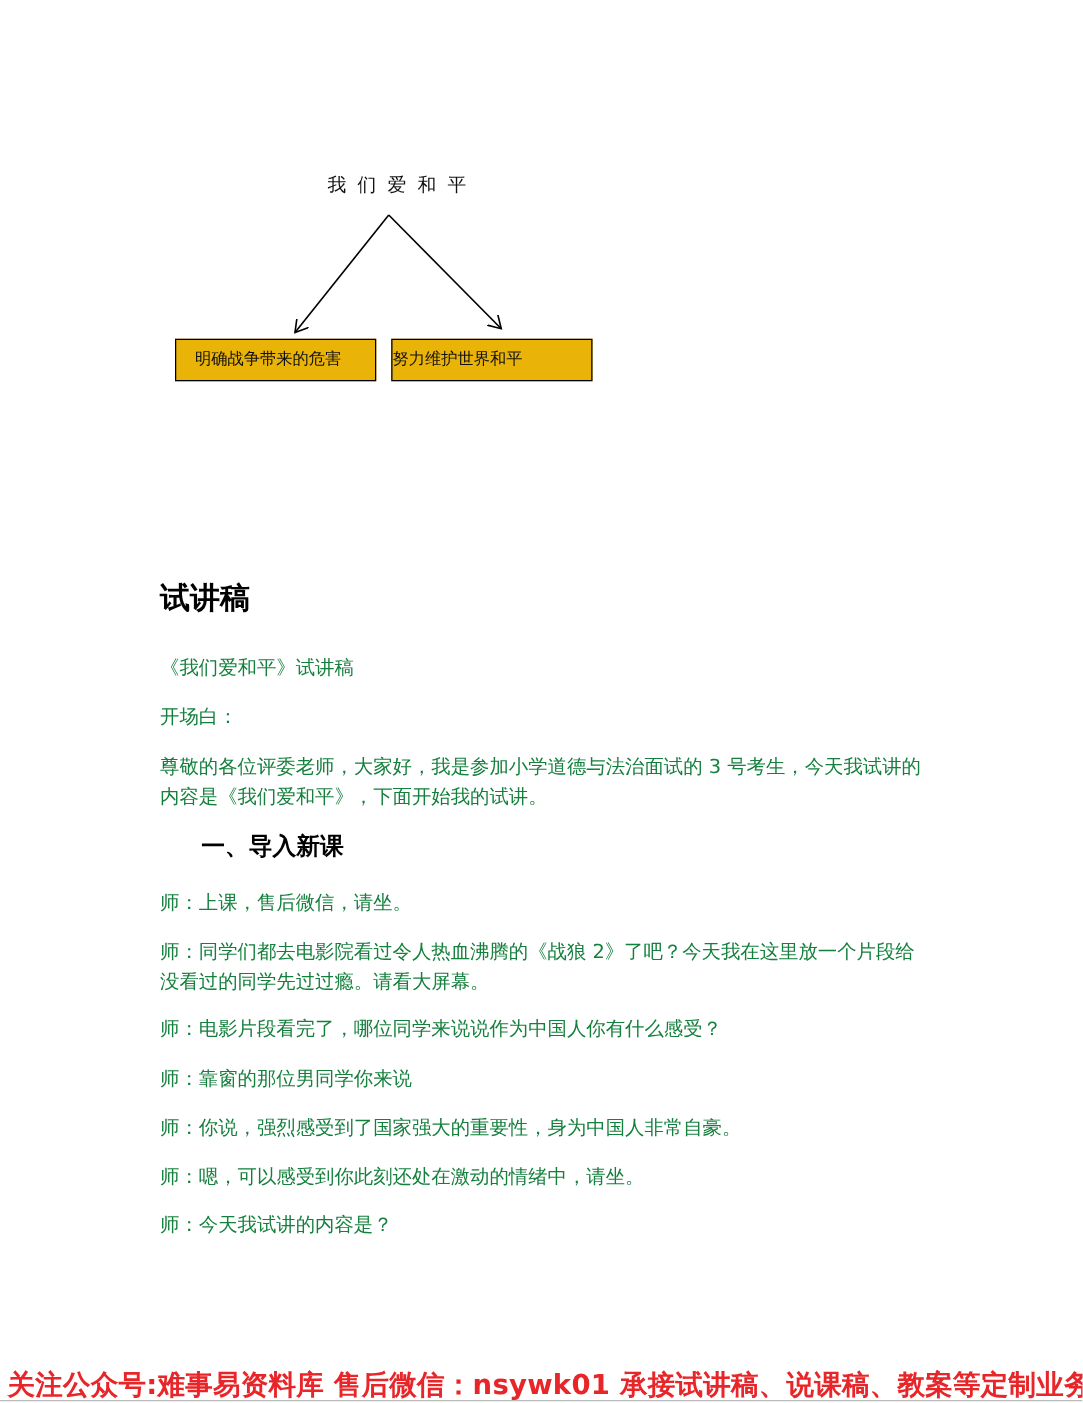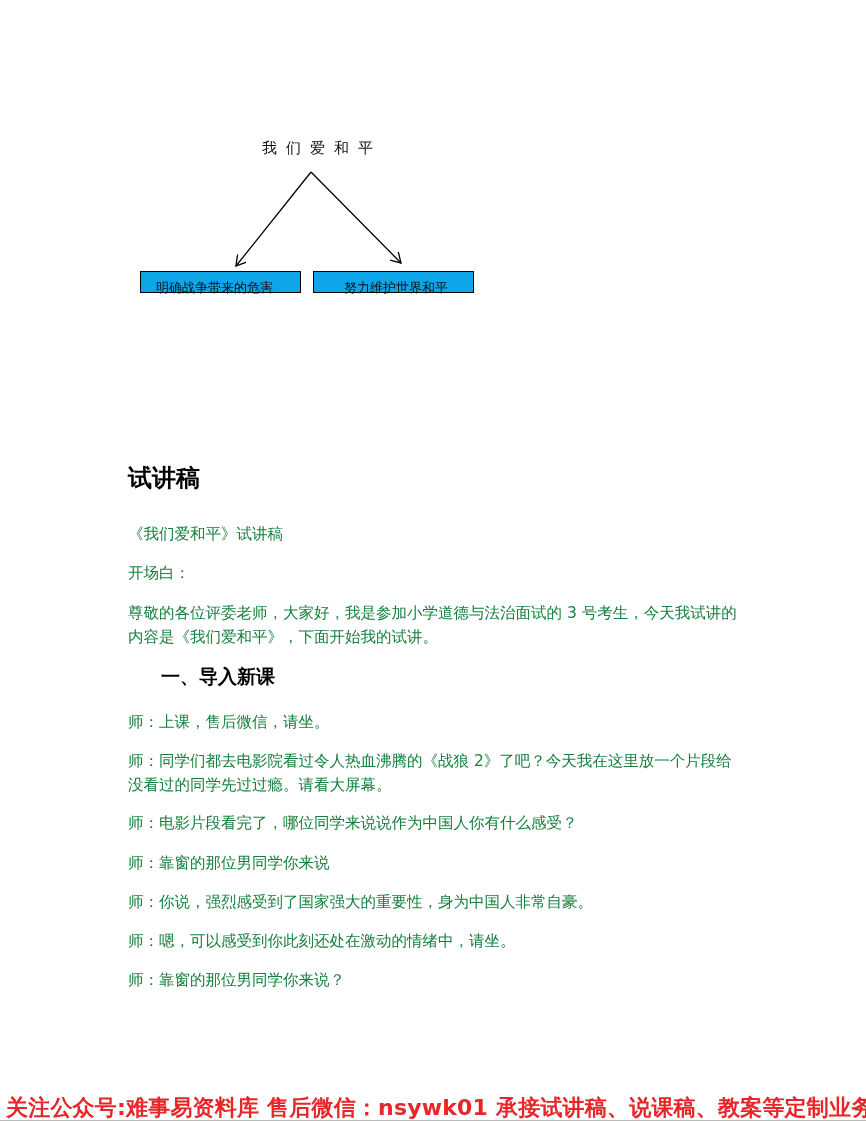--- a/index.html
+++ b/index.html
@@ -5,25 +5,25 @@
   html, body { margin: 0; padding: 0; }
   body {
     width: 866px; height: 1122px; background: #ffffff; position: relative; overflow: hidden;
     font-family: "DejaVu Sans", "Liberation Sans", sans-serif; color: #000;
   }
   .diagram { position: absolute; left: 0; top: 0; width: 866px; height: 320px; margin-top: 12px; }
   .diag-title {
     position: absolute; left: 262px; top: 127px; font-size: 15px; letter-spacing: 9px; color: #111;
   }
   .diag-box {
-    position: absolute; top: 259px; height: 22px; border: 1.5px solid #000; box-sizing: border-box;
-    font-size: 13px; line-height: 31px; color: #111; background: #0ea5e9;
+    position: absolute; top: 259px; height: 34px; border: 1.5px solid #000; box-sizing: border-box;
+    font-size: 13px; line-height: 31px; color: #111; background: #eab308;
   }
   .box-left { left: 140px; width: 161px; padding-left: 15px; }
-  .box-right { left: 313px; width: 161px; padding-left: 30px; }
+  .box-right { left: 313px; width: 161px; }
   svg.arrows { position: absolute; left: 0; top: 0; }
   .h1 { position: absolute; left: 128px; top: 462px; font-size: 24px; font-weight: bold; }
   .p { position: absolute; left: 128px; font-size: 15.5px; line-height: 24px; color: #15803d; width: 610px; }
   .h2 { position: absolute; left: 128px; top: 664px; font-size: 19px; font-weight: bold; margin-left: 33px; }
   .footer {
     position: absolute; left: 6px; top: 1093px; font-size: 22px; font-weight: bold; color: #e8262a;
     white-space: nowrap; letter-spacing: 0.2px;
   }
   .footer-rule { position: absolute; left: 0; top: 1120px; width: 866px; height: 1px; background: #bbb; }
 </style>
@@ -49,16 +49,16 @@
 <div class="p" style="top:522px">《我们爱和平》试讲稿</div>
 <div class="p" style="top:561px">开场白：</div>
 <div class="p" style="top:601px">尊敬的各位评委老师，大家好，我是参加小学道德与法治面试的 3 号考生，今天我试讲的内容是《我们爱和平》，下面开始我的试讲。</div>
 <div class="h2">一、导入新课</div>
 <div class="p" style="top:710px">师：上课，售后微信，请坐。</div>
 <div class="p" style="top:749px">师：同学们都去电影院看过令人热血沸腾的《战狼 2》了吧？今天我在这里放一个片段给没看过的同学先过过瘾。请看大屏幕。</div>
 <div class="p" style="top:811px">师：电影片段看完了，哪位同学来说说作为中国人你有什么感受？</div>
 <div class="p" style="top:851px">师：靠窗的那位男同学你来说</div>
 <div class="p" style="top:890px">师：你说，强烈感受到了国家强大的重要性，身为中国人非常自豪。</div>
 <div class="p" style="top:929px">师：嗯，可以感受到你此刻还处在激动的情绪中，请坐。</div>
-<div class="p" style="top:968px">师：靠窗的那位男同学你来说？</div>
+<div class="p" style="top:968px">师：今天我试讲的内容是？</div>
 
 <div class="footer">关注公众号:难事易资料库  售后微信：nsywk01  承接试讲稿、说课稿、教案等定制业务</div>
 <div class="footer-rule"></div>
 
 </body></html>

